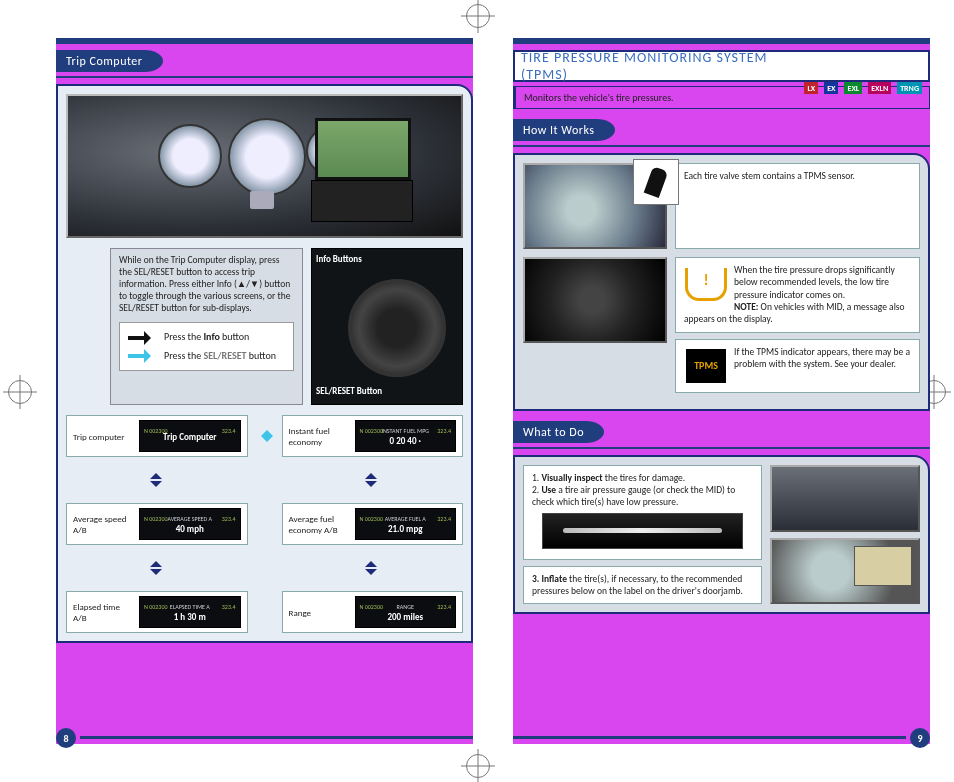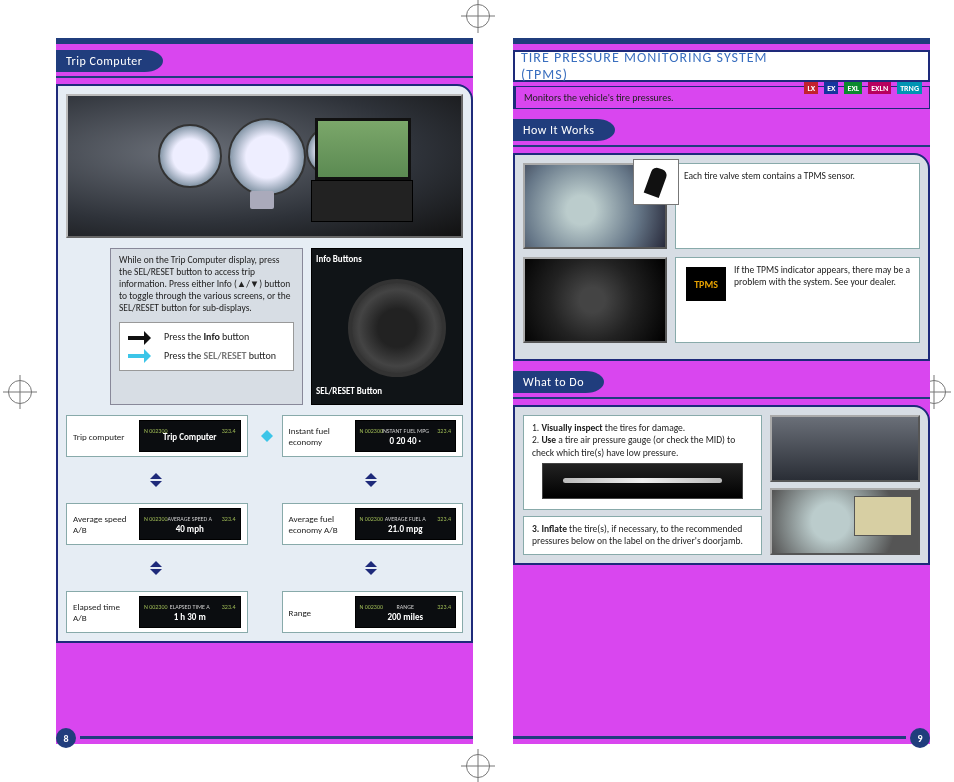--- a/index.html
+++ b/index.html
@@ -356,20 +356,28 @@
         <div class="hiw-img">
           <div class="sensor"></div>
         </div>
         <div class="hiw-text">Each tire valve stem contains a TPMS sensor.</div>
       </div>
       <div class="hiw-row">
         <div class="hiw-img wheel2"></div>
         <div style="flex:1; display:flex; flex-direction:column; gap:6px;">
           <div class="hiw-text">
             <div class="icon-cell">
+                <div class="icon-tpms"></div>
+              </div>
+            <span>When the tire pressure drops significantly below recommended levels, the low tire pressure indicator comes on.</span><br>
+            <b>NOTE:</b>
+            <span>On vehicles with MID, a message also appears on the display.</span>
+          </div>
+          <div class="hiw-text">
+            <div class="icon-cell">
                 <div class="icon-tpms-box">TPMS</div>
               </div>
             <span>If the TPMS indicator appears, there may be a problem with the system. See your dealer.</span>
           </div>
         </div>
       </div>
     </div>
 
     <div class="section-tab">What to Do</div>
     <div class="section-line"></div>

